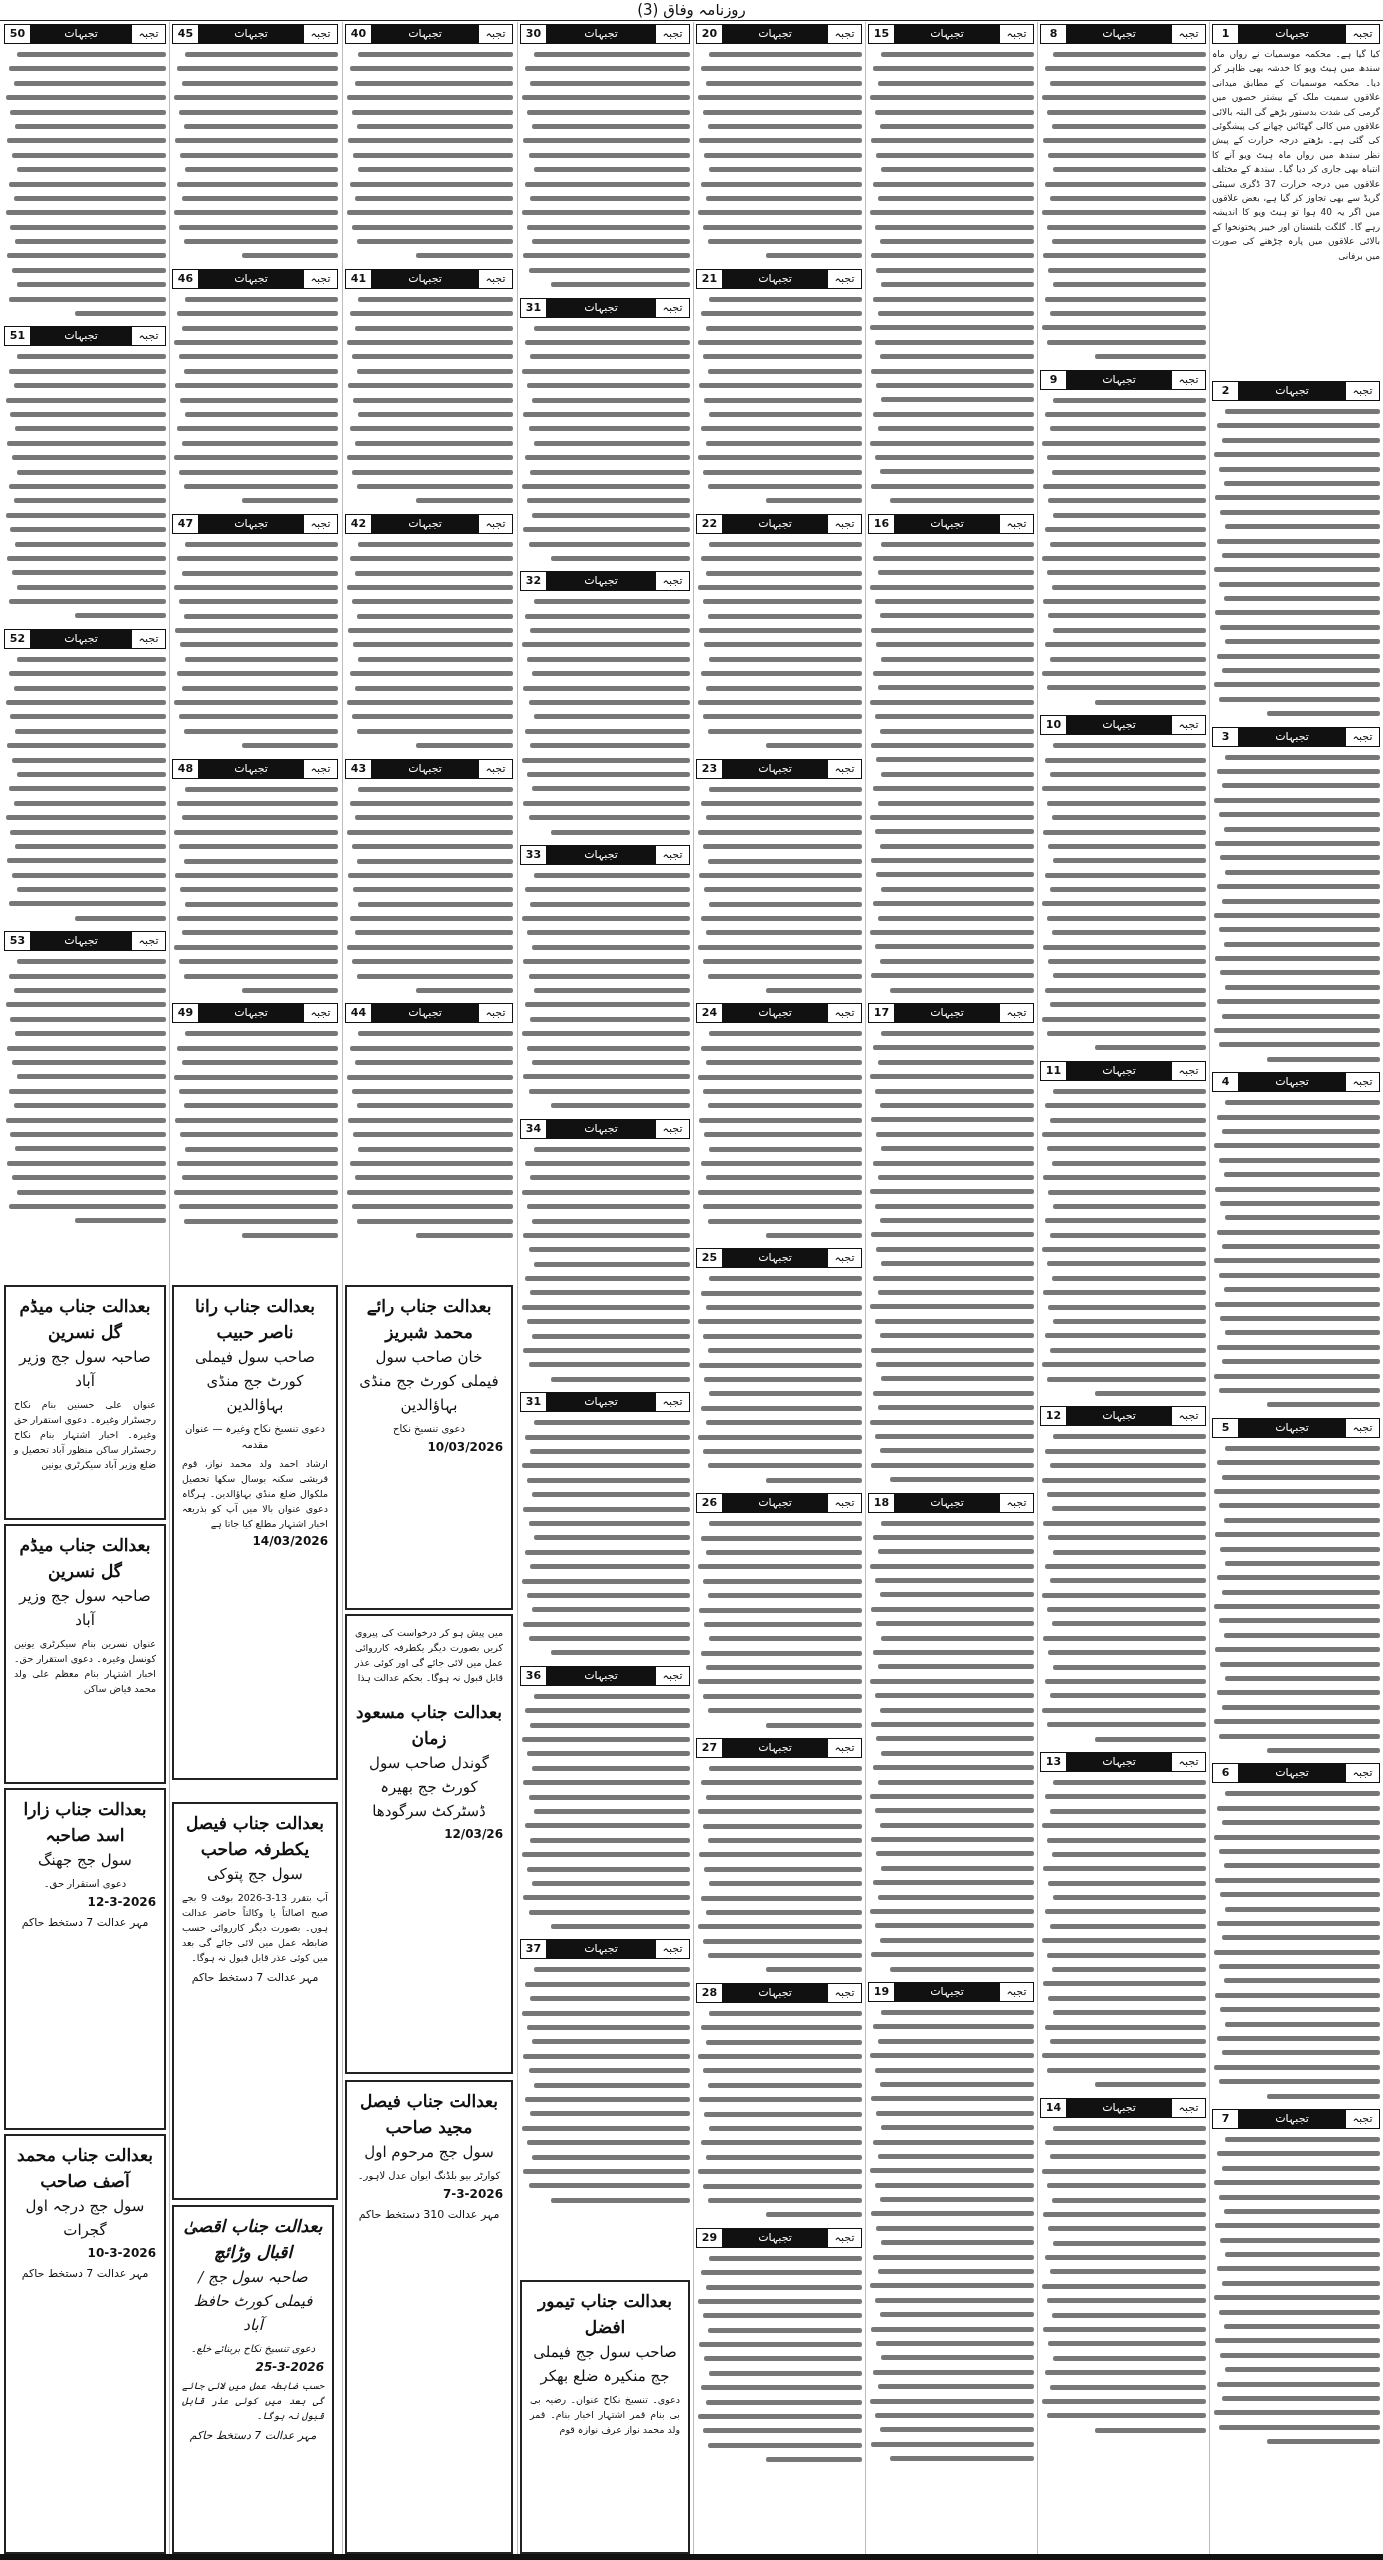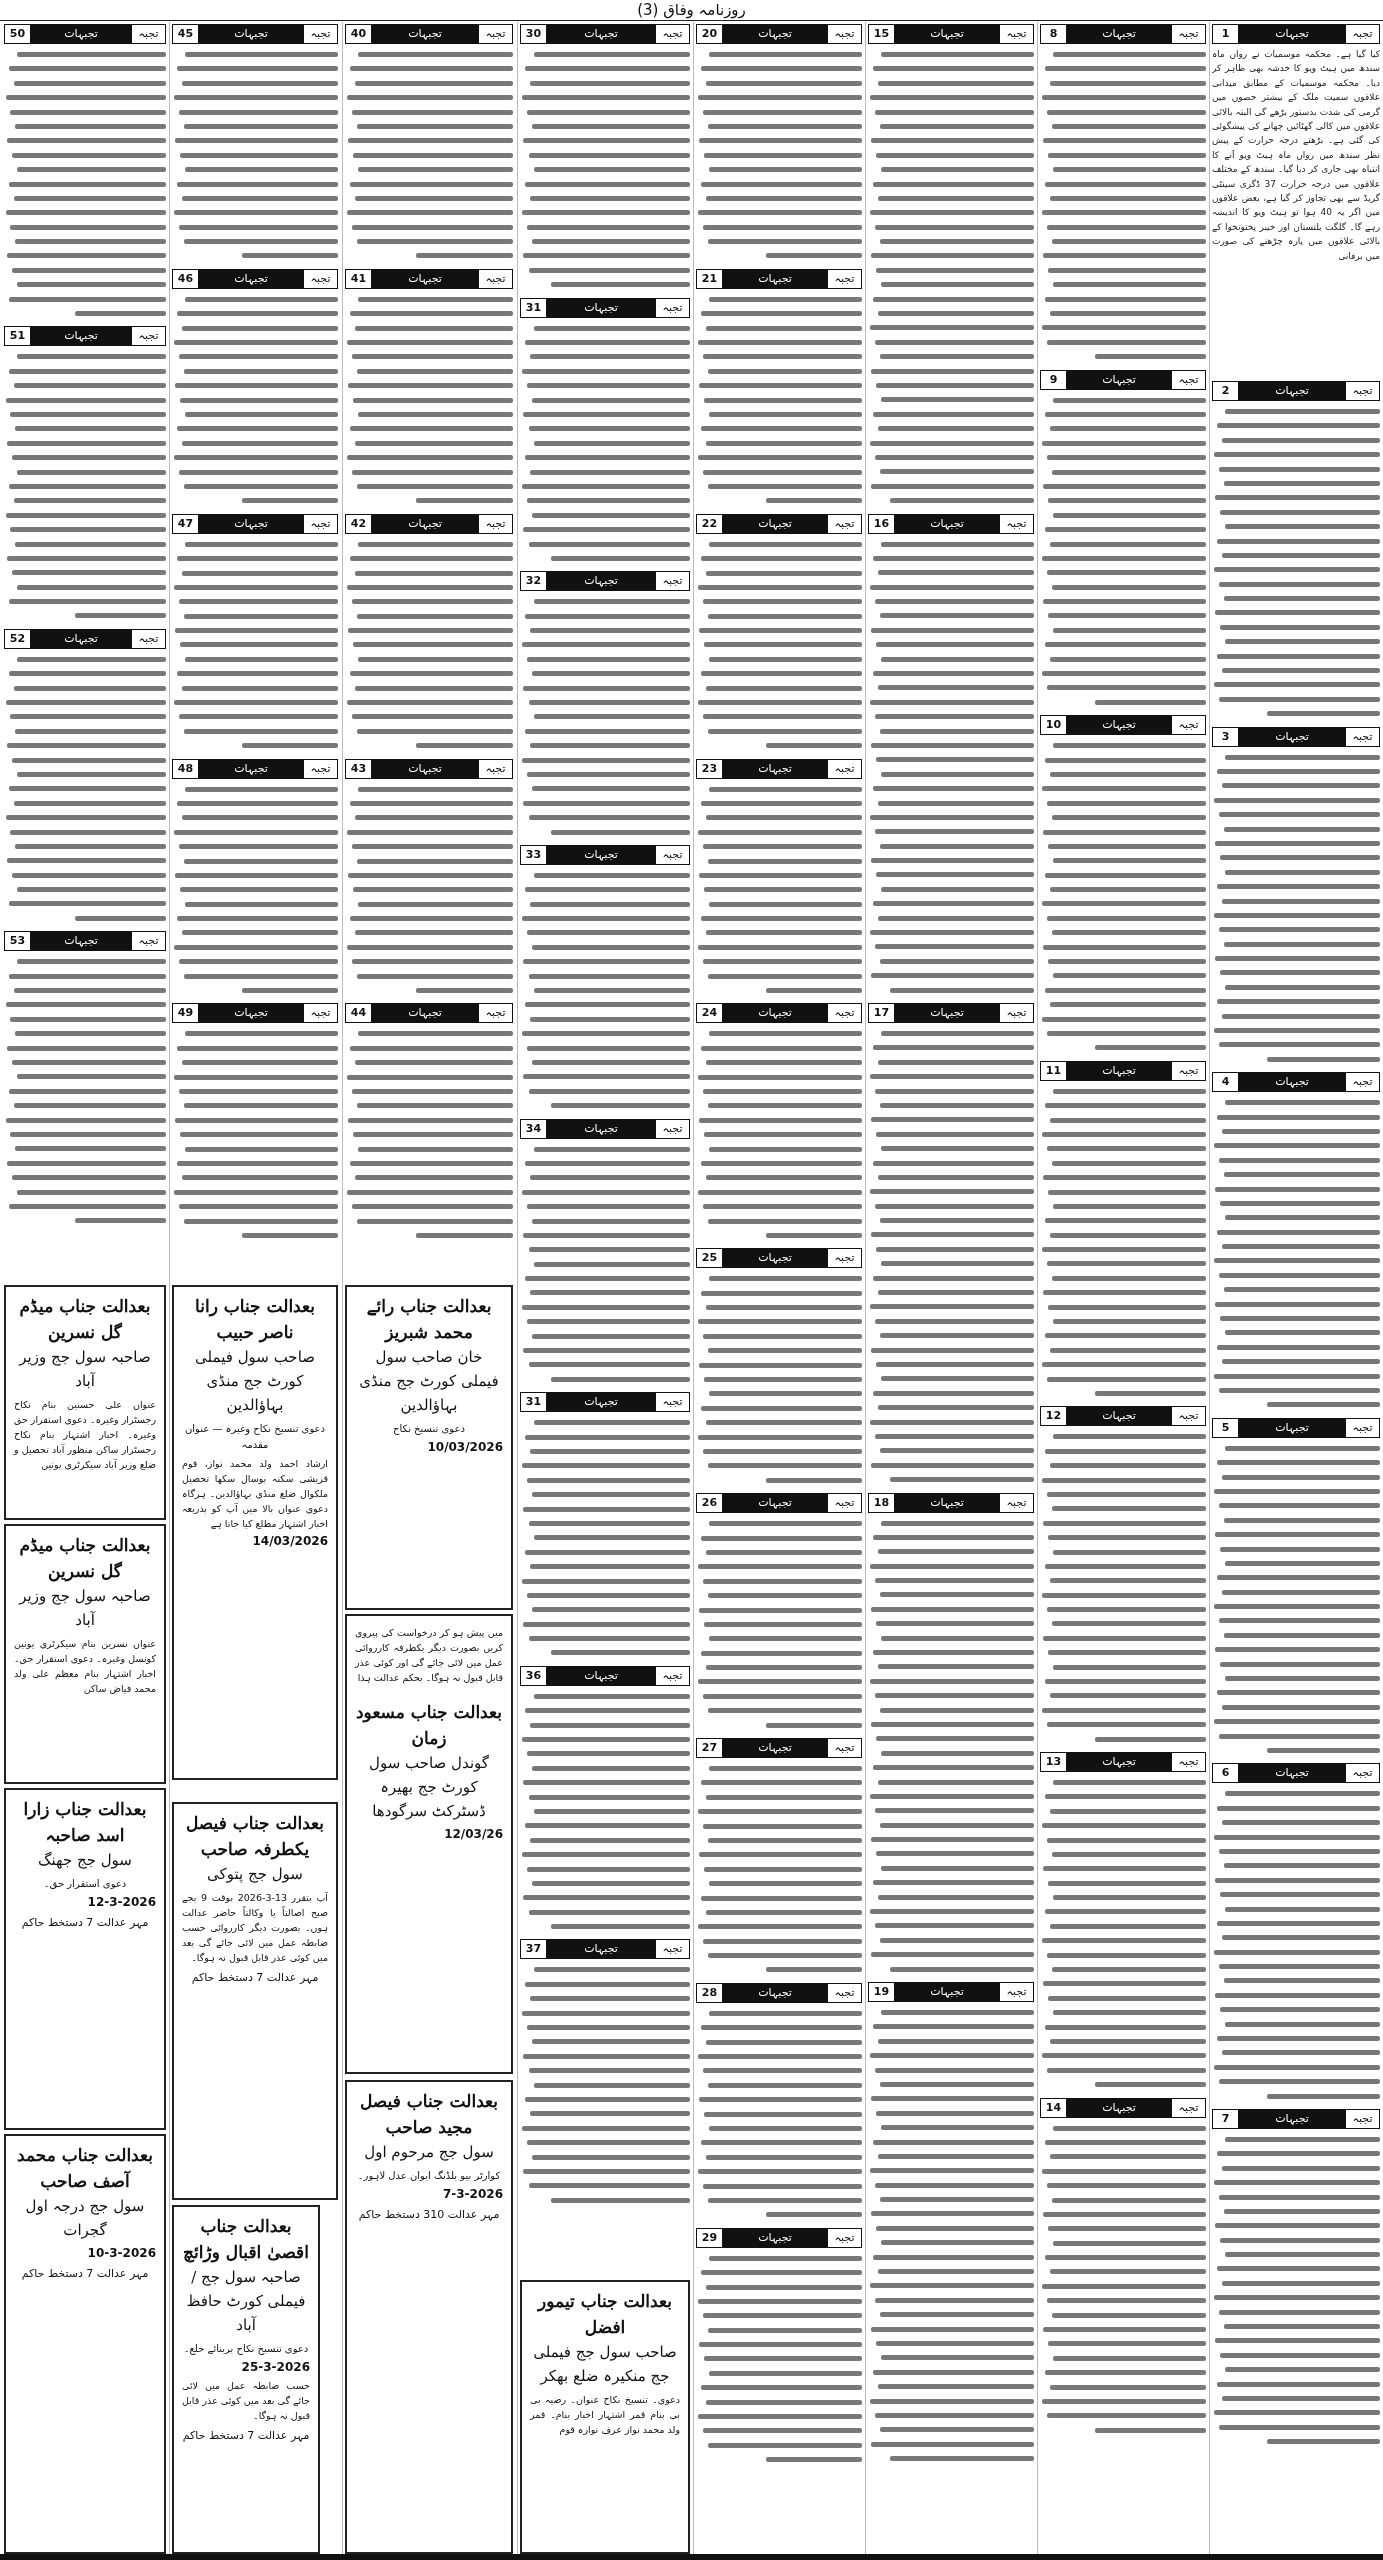--- a/index.html
+++ b/index.html
@@ -1504,21 +1504,21 @@
   <div class="small">دعوی تنسیخ نکاح وغیرہ — عنوان مقدمہ</div>
   <div class="txt">ارشاد احمد ولد محمد نواز، قوم قریشی سکنہ بوسال سکھا تحصیل ملکوال ضلع منڈی بہاؤالدین۔ ہرگاہ دعوی عنوان بالا میں آپ کو بذریعہ اخبار اشتہار مطلع کیا جاتا ہے</div>
   <div class="txt"><span class="date">14/03/2026</span></div>
 </div>
 <div class="notice" style="left:172px; top:1802px; width:166px; height:398px;">
   <div class="title">بعدالت جناب فیصل یکطرفہ صاحب</div>
   <div class="sub">سول جج پتوکی</div>
   <div class="txt">آپ بتقرر 13-3-2026 بوقت 9 بجے صبح اصالتاً یا وکالتاً حاضر عدالت ہوں۔ بصورت دیگر کارروائی حسب ضابطہ عمل میں لائی جائے گی بعد میں کوئی عذر قابل قبول نہ ہوگا۔</div>
   <div class="seal">مہر عدالت 7 دستخط حاکم</div>
 </div>
-<div class="notice" style="left:172px; top:2205px; width:148px; height:349px;">
+<div class="notice" style="left:172px; top:2205px; width:162px; height:349px;font-style:italic;">
   <div class="title">بعدالت جناب اقصیٰ اقبال وڑائچ</div>
   <div class="sub">صاحبہ سول جج / فیملی کورٹ حافظ آباد</div>
   <div class="small">دعوی تنسیخ نکاح بربنائے خلع۔</div>
   <div class="txt"><span class="date">25-3-2026</span></div>
   <div class="txt">حسب ضابطہ عمل میں لائی جائے گی بعد میں کوئی عذر قابل قبول نہ ہوگا۔</div>
   <div class="seal">مہر عدالت 7 دستخط حاکم</div>
 </div>
 
 <div class="notice" style="left:345px; top:1285px; width:168px; height:325px;">
   <div class="title">بعدالت جناب رائے محمد شبریز</div>

